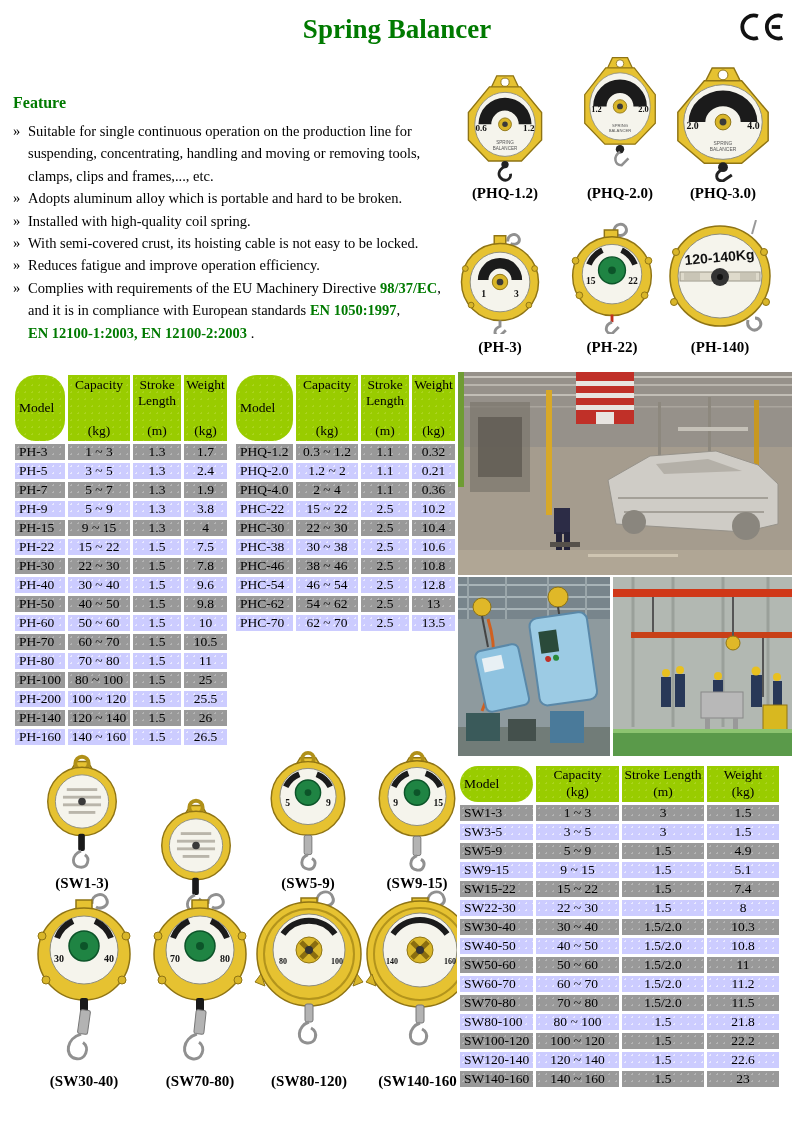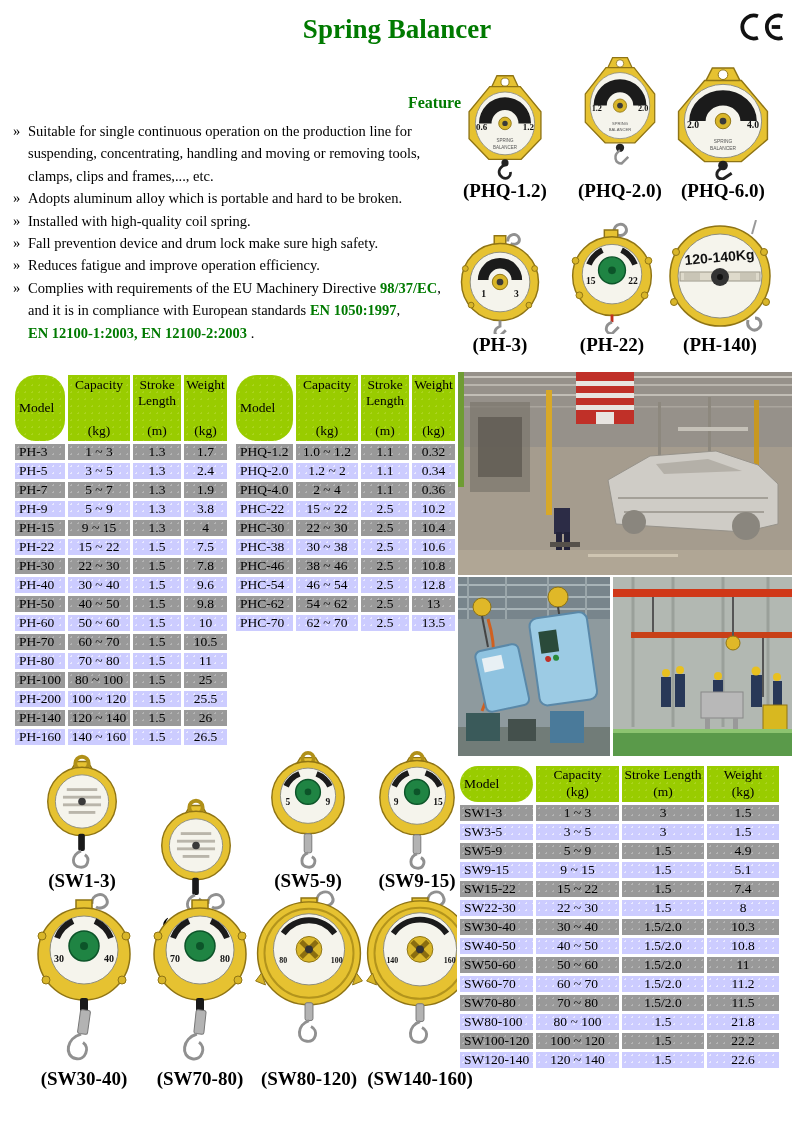--- a/index.html
+++ b/index.html
@@ -6,28 +6,28 @@
   body{width:794px;height:1123px;position:relative;background:#fff;
        font-family:"Liberation Serif", serif;color:#000;overflow:hidden;}
 
   
   .title{position:absolute;top:14px;left:0;width:794px;text-align:center;
          font-size:27px;font-weight:bold;color:#007a00;}
   .ce{position:absolute;top:10px;left:738px;width:46px;height:34px;}
 
   
   .feature{position:absolute;top:94px;left:13px;width:448px;}
-  .feature h2{margin:0 0 8px 0;font-size:16px;color:#007a00;font-weight:bold;text-align:right;}
+  .feature h2{margin:0 0 8px 0;font-size:16px;color:#007a00;font-weight:bold;}
   .fline{font-size:14.5px;line-height:22.4px;padding-left:15px;white-space:nowrap;}
   .fline .blt{display:inline-block;width:15px;margin-left:-15px;}
   .grn{color:#007a00;font-weight:bold;}
 
   
   .fig{position:absolute;display:flex;flex-direction:column;align-items:center;}
-  .fig .lbl{margin-top:auto;font-weight:bold;font-size:19px;white-space:nowrap;}
+  .fig .lbl{margin-top:auto;font-weight:bold;font-size:15px;white-space:nowrap;}
   .ybody{fill:#e6c231;stroke:#8f7414;stroke-width:1.5;}
   .ybody2{fill:#d9b629;stroke:#8f7414;stroke-width:1;}
   .dial{fill:#f5f4ec;stroke:#8d8d80;stroke-width:1;}
   .arc{fill:#1b1b1b;}
   .arcln{fill:none;stroke:#1b1b1b;stroke-width:6;}
   .gknob{fill:#1f8443;stroke:#0c5429;stroke-width:1.5;}
   .num{font:bold 10px "Liberation Serif",serif;fill:#111;text-anchor:middle;}
   .num8{font:bold 8px "Liberation Serif",serif;fill:#111;text-anchor:middle;}
   .tiny{font:5px "Liberation Sans",sans-serif;fill:#555;text-anchor:middle;}
   .hookS{fill:none;stroke:#909090;stroke-width:3;}
@@ -64,21 +64,21 @@
 </div>
 
 <div class="feature">
   <h2>Feature</h2>
   <div>
       <div class="fline"><span class="blt">»</span><span>Suitable for single continuous operation on the production line for</span></div>
       <div class="fline"><span>suspending, concentrating, handling and moving or removing tools,</span></div>
       <div class="fline"><span>clamps, clips and frames,..., etc.</span></div>
       <div class="fline"><span class="blt">»</span><span>Adopts aluminum alloy which is portable and hard to be broken.</span></div>
       <div class="fline"><span class="blt">»</span><span>Installed with high-quality coil spring.</span></div>
-      <div class="fline"><span class="blt">»</span><span>Fall prevention device and drum lock make sure high safety.</span></div>
+      <div class="fline"><span class="blt">»</span><span>With semi-covered crust, its hoisting cable is not easy to be  locked.</span></div>
       <div class="fline"><span class="blt">»</span><span>Reduces fatigue and improve operation efficiency.</span></div>
       <div class="fline"><span class="blt">»</span><span>Complies with requirements of the EU Machinery Directive </span><span class="grn">98/37/EC</span><span>,</span></div>
       <div class="fline"><span>and it is in compliance with European  standards </span><span class="grn">EN 1050:1997</span><span>,</span></div>
       <div class="fline"><span class="grn">EN 12100-1:2003, EN 12100-2:2003</span><span> .</span></div>
     </div>
 </div>
 
 <div class="fig" style="left:440px;top:74px;width:130px;height:128px;">
   <svg width="92" height="108" viewBox="0 0 100 118">
     <path class="ybody" d="M41,2 L59,2 L66,17 L34,17 Z"></path>
@@ -126,21 +126,21 @@
     <path class="arc" d="M20,57 A35,32 0 0 1 90,57 L73,57 A18,16 0 0 0 37,57 Z"></path>
     <circle cx="55" cy="57" r="8" class="ybody2"></circle>
       <circle cx="55" cy="57" r="3.5" fill="#3a3a3a"></circle>
     <text class="num" x="24" y="64">2.0</text>
     <text class="num" x="86" y="64">4.0</text>
     <text class="tiny" x="55" y="80">SPRING</text>
     <text class="tiny" x="55" y="87">BALANCER</text>
     <circle cx="55" cy="103" r="5" fill="#222"></circle>
     <path class="hookB" d="M55,105 c-9,4 -8,12 0,12 l9,-6"></path>
   </svg>
-  <div class="lbl">(PHQ-6.0)</div>
+  <div class="lbl">(PHQ-3.0)</div>
 </div>
 
 <div class="fig" style="left:442px;top:230px;width:116px;height:126px;">
   <svg width="100" height="104" viewBox="0 0 100 108">
     <path class="hookS" d="M58,12 c0,-8 10,-10 12,-3 c1,5 -5,7 -9,5" stroke="#b09018"></path>
     <path class="ybody" d="M44,6 h12 v10 h-12 Z"></path>
     <circle class="ybody" cx="50" cy="54" r="40"></circle>
     <circle class="ybody2" cx="14" cy="40" r="3"></circle>
       <circle class="ybody2" cx="86" cy="40" r="3"></circle>
     <circle class="ybody2" cx="20" cy="78" r="3"></circle>
@@ -512,29 +512,29 @@
           <div class="thin" style="height:62px;padding:2px 0;">
             <span>Weight</span>
             <span>(kg)</span>
           </div>
         </th>
     </tr>
   </thead>
   <tbody>
       <tr class="gry">
         <td class="mod">PHQ-1.2</td>
-        <td>1.0 ~ 1.2</td>
+        <td>0.3 ~ 1.2</td>
         <td>1.1</td>
         <td>0.32</td>
       </tr>
       <tr class="lav">
         <td class="mod">PHQ-2.0</td>
         <td>1.2 ~ 2</td>
         <td>1.1</td>
-        <td>0.34</td>
+        <td>0.21</td>
       </tr>
       <tr class="gry">
         <td class="mod">PHQ-4.0</td>
         <td>2 ~ 4</td>
         <td>1.1</td>
         <td>0.36</td>
       </tr>
       <tr class="lav">
         <td class="mod">PHC-22</td>
         <td>15 ~ 22</td>
@@ -687,20 +687,26 @@
         <td class="mod">SW100-120</td>
         <td>100 ~ 120</td>
         <td>1.5</td>
         <td>22.2</td>
       </tr>
       <tr class="lav">
         <td class="mod">SW120-140</td>
         <td>120 ~ 140</td>
         <td>1.5</td>
         <td>22.6</td>
+      </tr>
+      <tr class="gry">
+        <td class="mod">SW140-160</td>
+        <td>140 ~ 160</td>
+        <td>1.5</td>
+        <td>23</td>
       </tr>
     </tbody>
 </table>
 
 <div class="photo" style="left:458px;top:372px;width:334px;height:203px;">
   <svg width="334" height="203">
     <rect width="334" height="203" fill="#a59c8e"></rect>
     <rect width="334" height="75" fill="#96918a"></rect>
     <rect y="4" width="334" height="2" fill="#c9c5bd"></rect>
       <rect y="12" width="334" height="2" fill="#b9b5ad"></rect>

